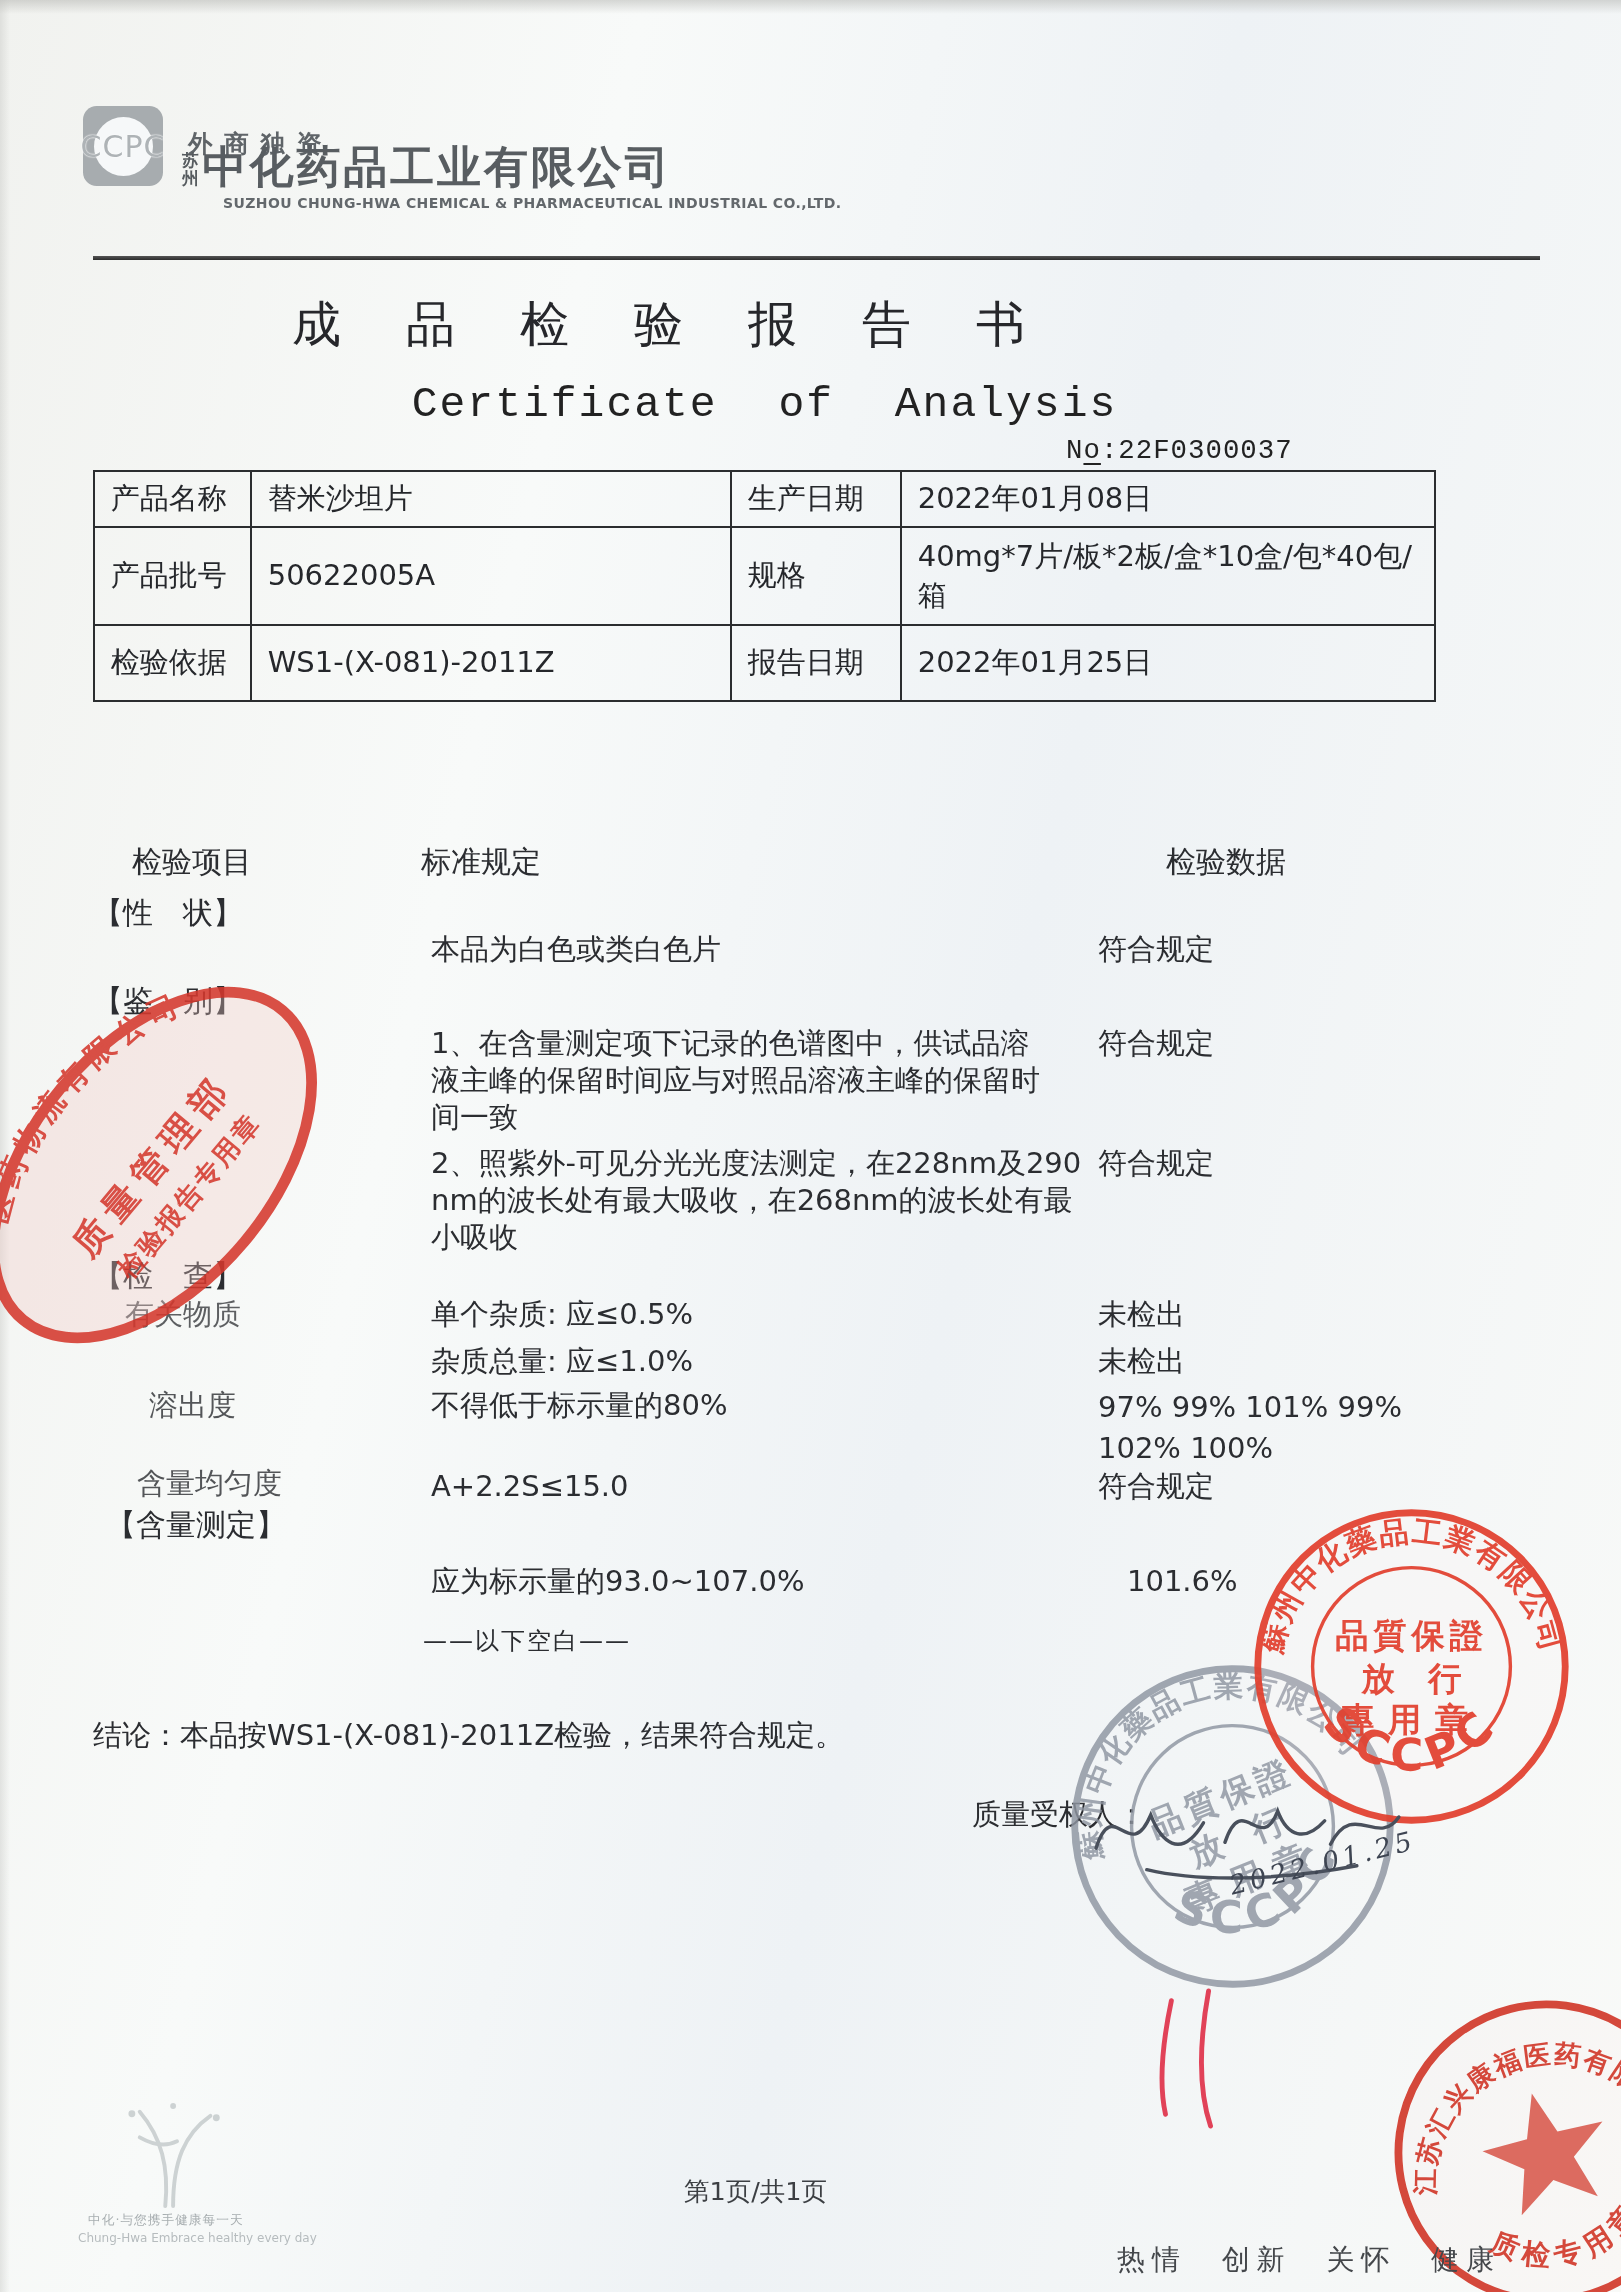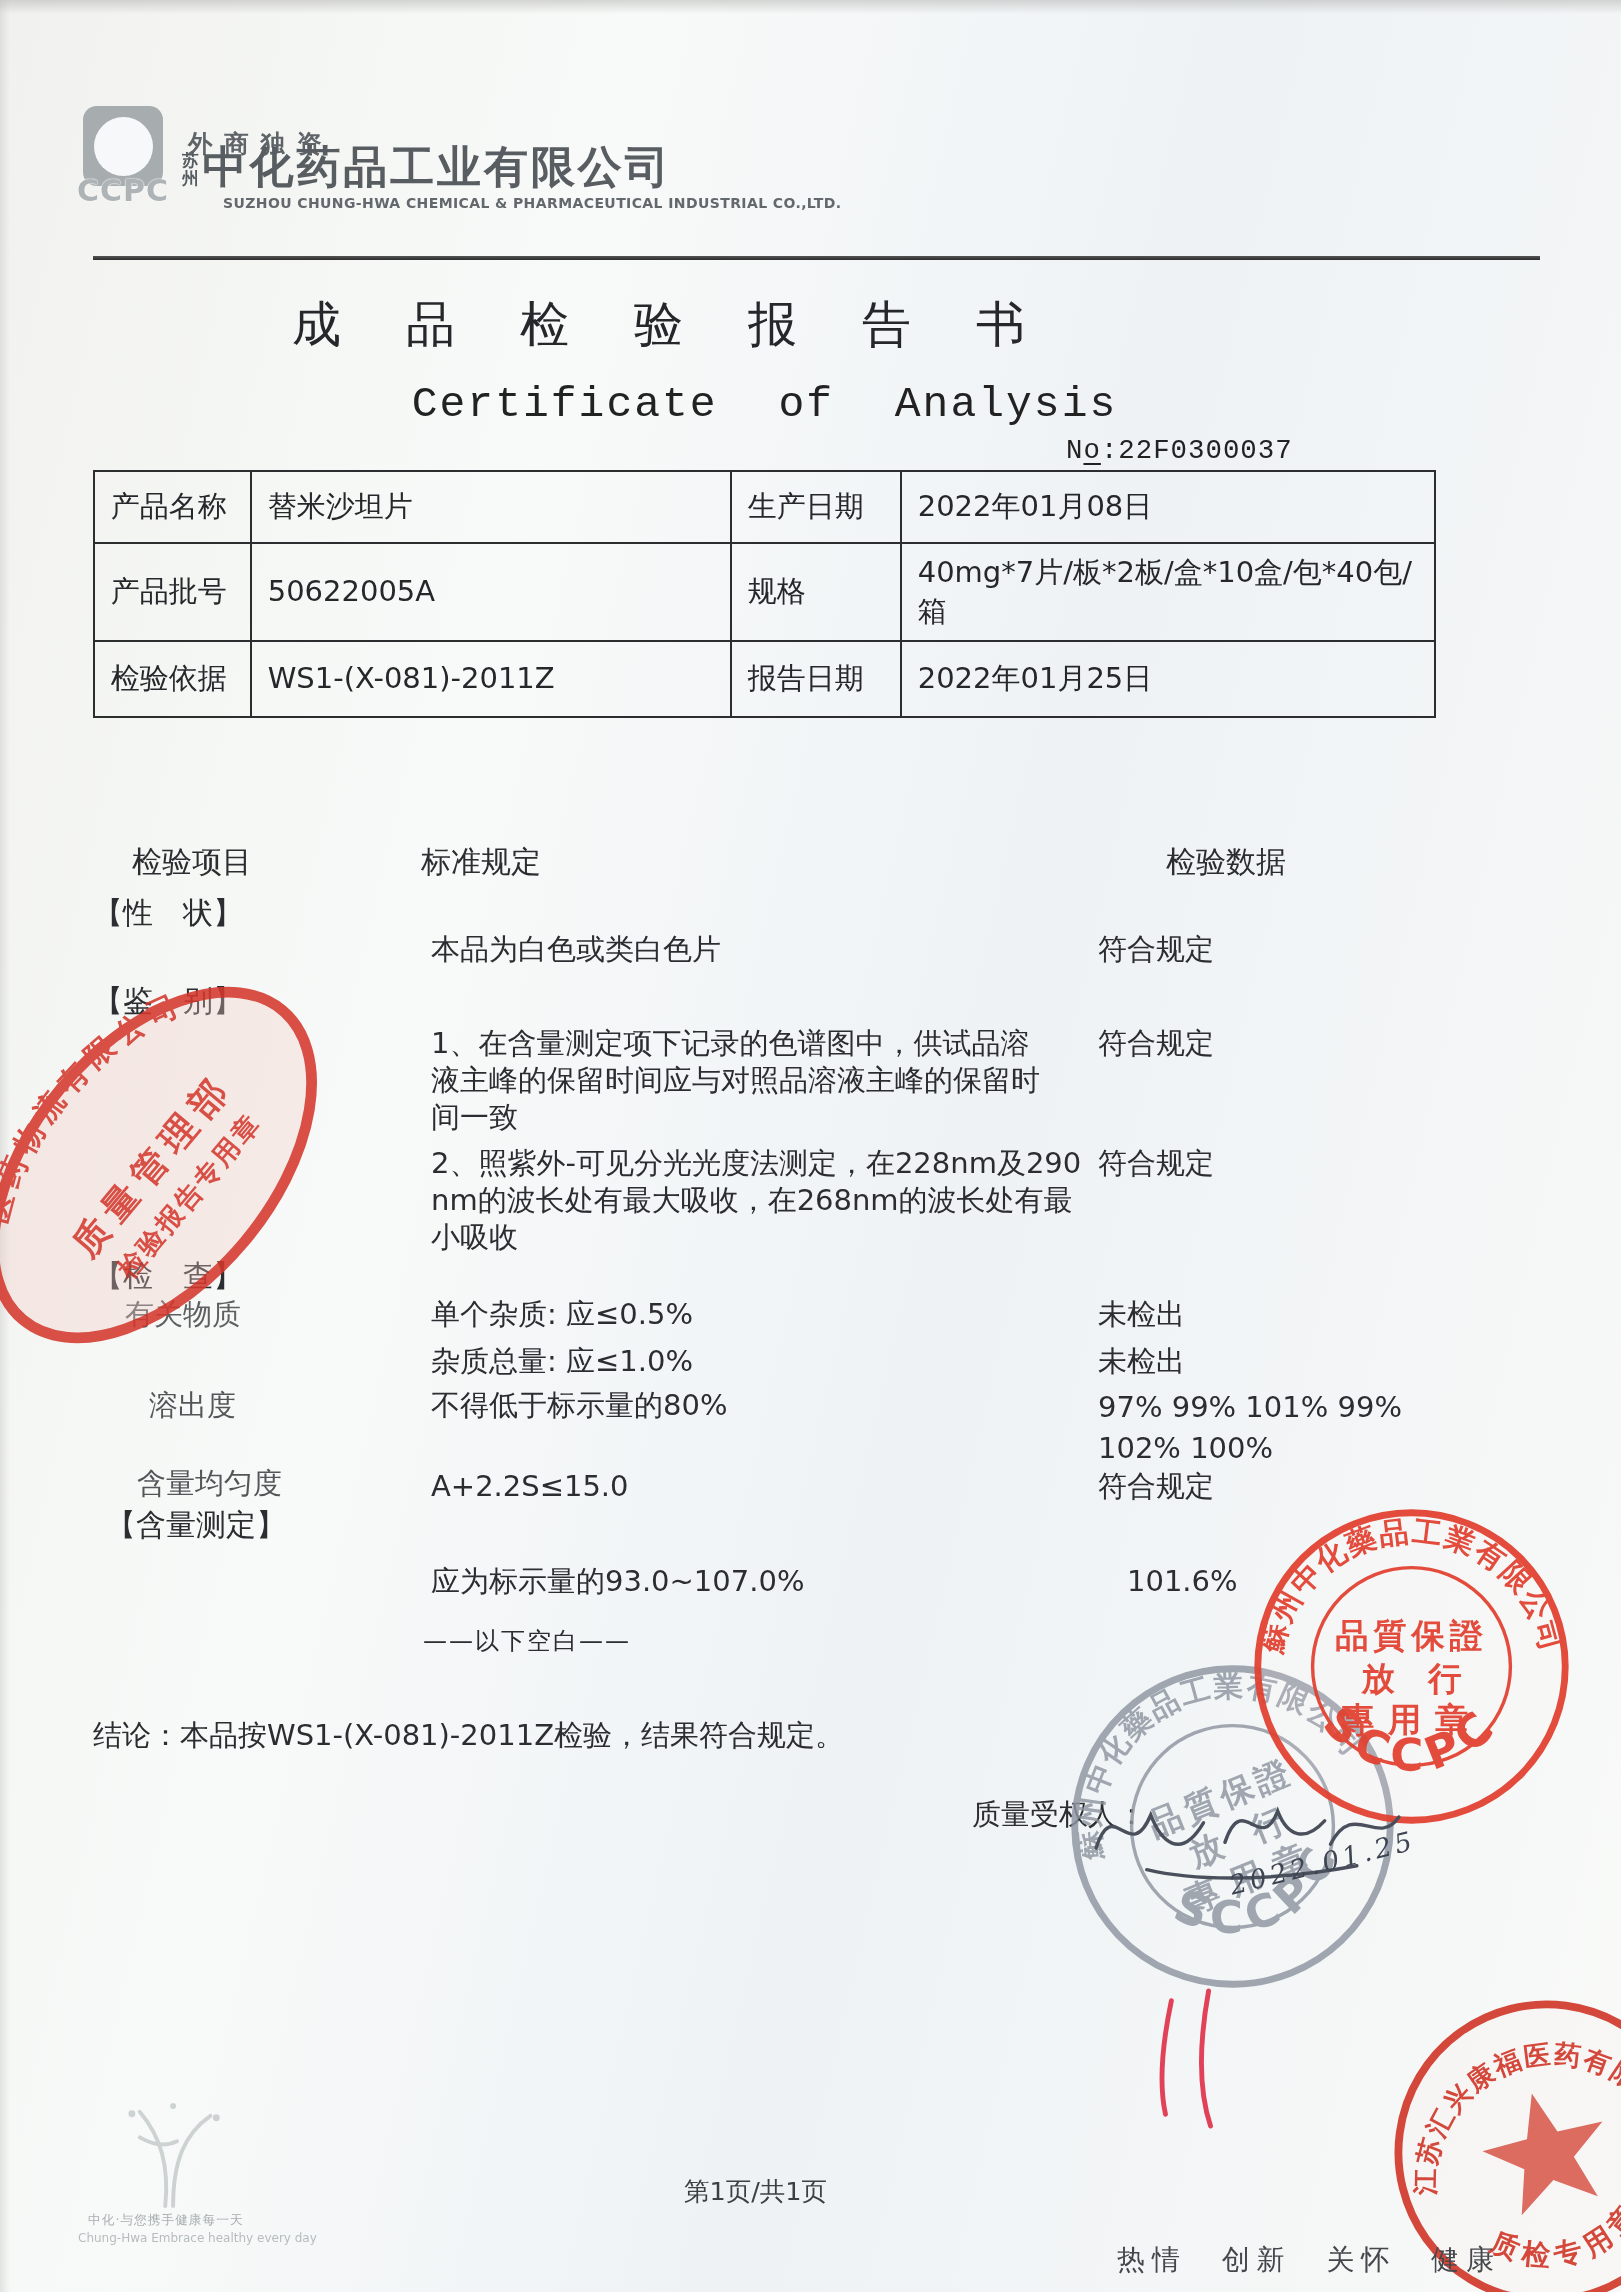--- a/index.html
+++ b/index.html
@@ -19,22 +19,22 @@
   .abs{position:absolute;}
   .pre{white-space:pre-line;}
   .prewrap{white-space:pre;}
 
   
   .logo-square{position:absolute;left:83px;top:106px;width:80px;height:80px;
     background:#a7acaf;border-radius:13.7px;}
   .logo-circle{position:absolute;left:94px;top:117px;width:59px;height:59px;
     background:#f6f8f9;border-radius:50%;}
   .logo-text{position:absolute;left:74px;top:129px;width:98px;text-align:center;
-    font-size:30px;font-weight:bold;color:#aeb3b6;letter-spacing:1px;
-    text-shadow:0 0 2px #ffffff, 0 0 1px #ffffff;margin-top:44px;}
+    font-size:30px;font-weight:normal;color:#aeb3b6;letter-spacing:1px;
+    text-shadow:0 0 2px #ffffff, 0 0 1px #ffffff;}
   .foreign{position:absolute;left:188px;top:108px;font-size:24.5px;letter-spacing:11.8px;
     color:#5f6468;font-weight:600;margin-top:19px;}
   .company-line{position:absolute;left:182px;top:138px;display:flex;align-items:center;}
   .city{display:flex;flex-direction:column;font-size:16.7px;line-height:1.08;
     color:#565b5f;font-weight:700;margin-right:3.9px;margin-top:3.9px;}
   .company-cn{font-size:44px;font-weight:700;color:#585d61;letter-spacing:2.9px;}
   .company-en{position:absolute;left:223px;top:195px;font-size:14px;color:#63686c;
     letter-spacing:0.4px;font-weight:600;}
   .header-rule{position:absolute;left:93px;top:256px;width:1447px;height:3.9px;
     background:linear-gradient(#555,#2c2c2c);}
@@ -48,21 +48,21 @@
   .report-no{position:absolute;left:1066px;top:435px;
     font-family:"Liberation Mono","DejaVu Sans Mono",monospace;
     font-size:27.4px;color:#222;letter-spacing:1px;}
   .no-o{text-decoration:underline;text-underline-offset:4.9px;}
 
   
   table.info{position:absolute;left:93px;top:470px;border-collapse:collapse;
     table-layout:fixed;width:1341px;}
   table.info td{border:2px solid #2b2d2f;font-size:29px;color:#25272b;
     padding:3.9px 15.7px;vertical-align:middle;word-break:break-all;line-height:1.35;}
-  table.info tr:nth-child(1){height:72px;}
+  table.info tr:nth-child(1){height:56px;}
   table.info tr:nth-child(2){height:98px;}
   table.info tr:nth-child(3){height:76px;}
   table.info tr:nth-child(4){height:90px;}
 
   
   .r-text{position:absolute;font-size:29px;color:#2b2d31;line-height:37px;}
   .r-head{font-size:30px;}
   .sec{font-size:30px;}
   .blank-line{font-size:24px;letter-spacing:2px;text-align:right;}
 

